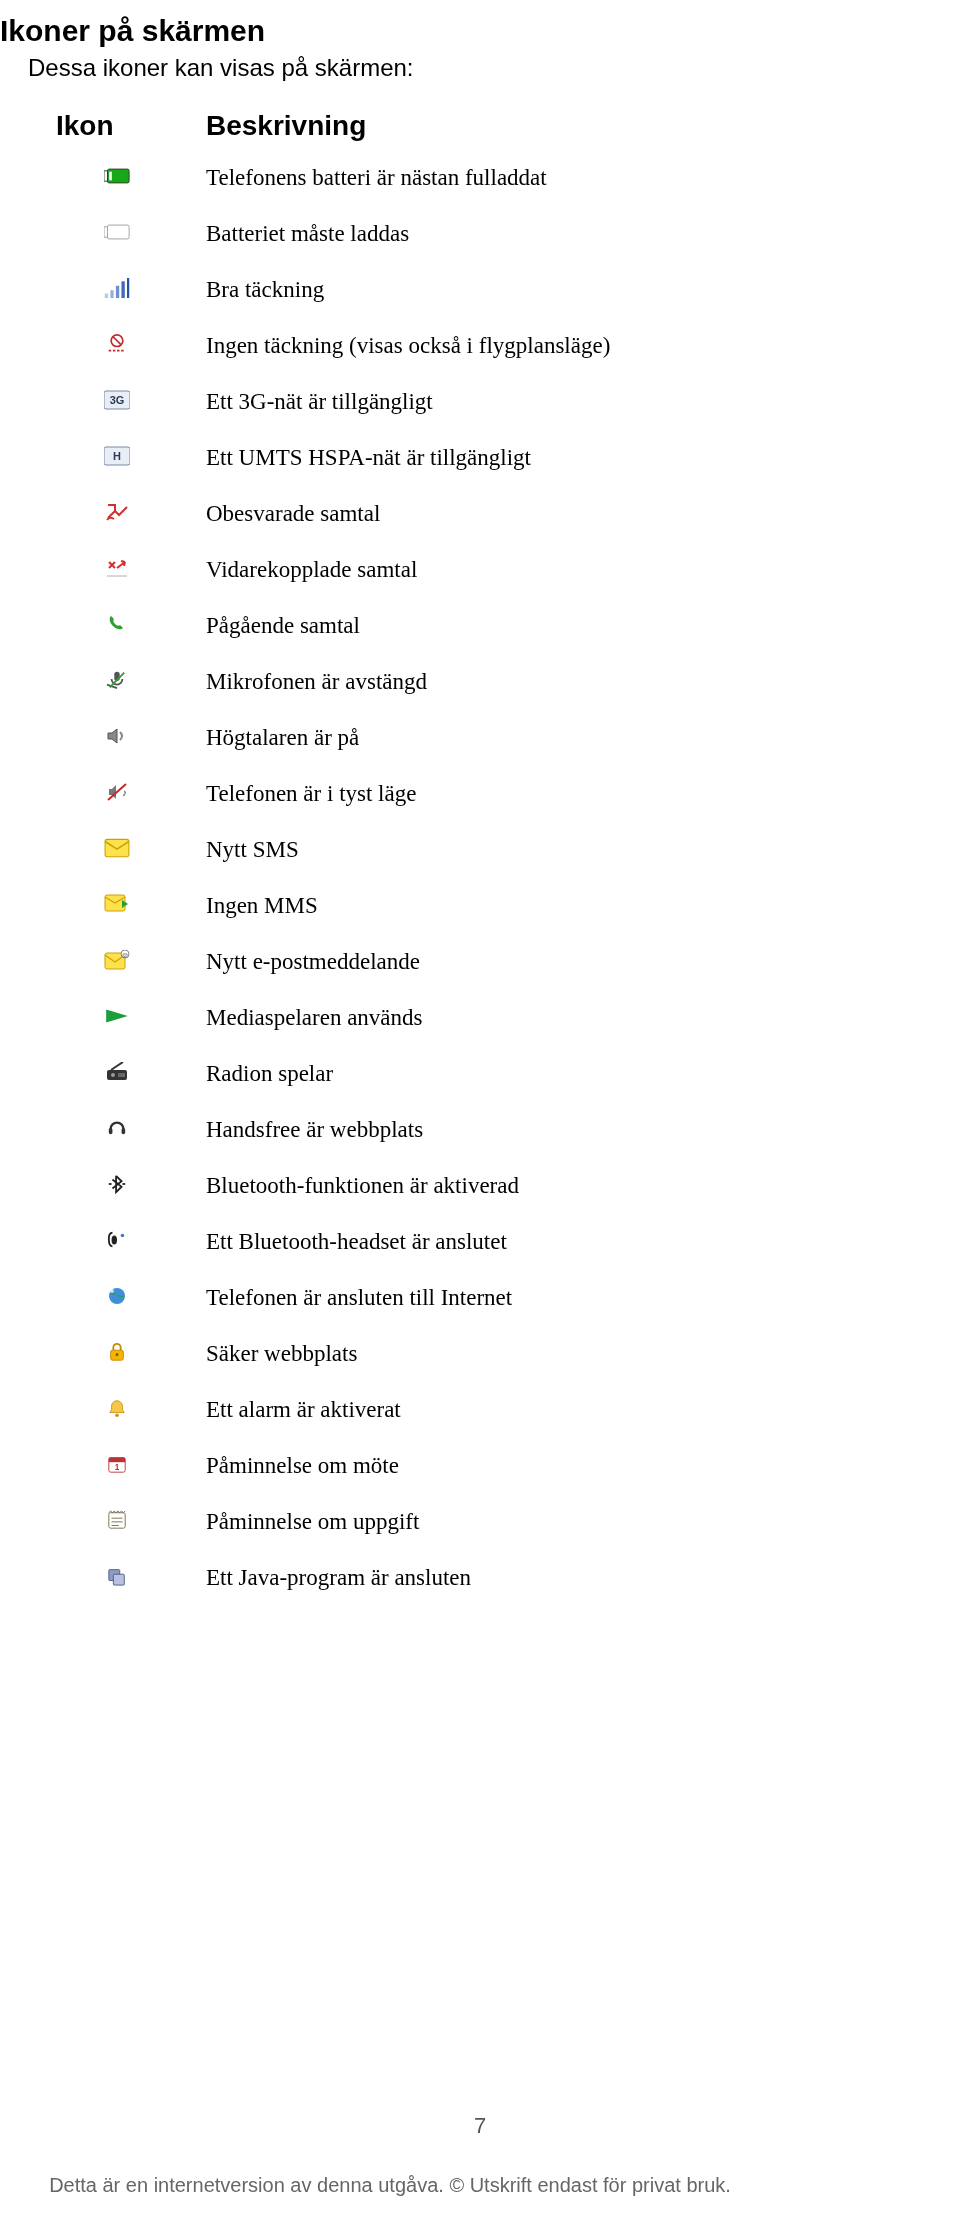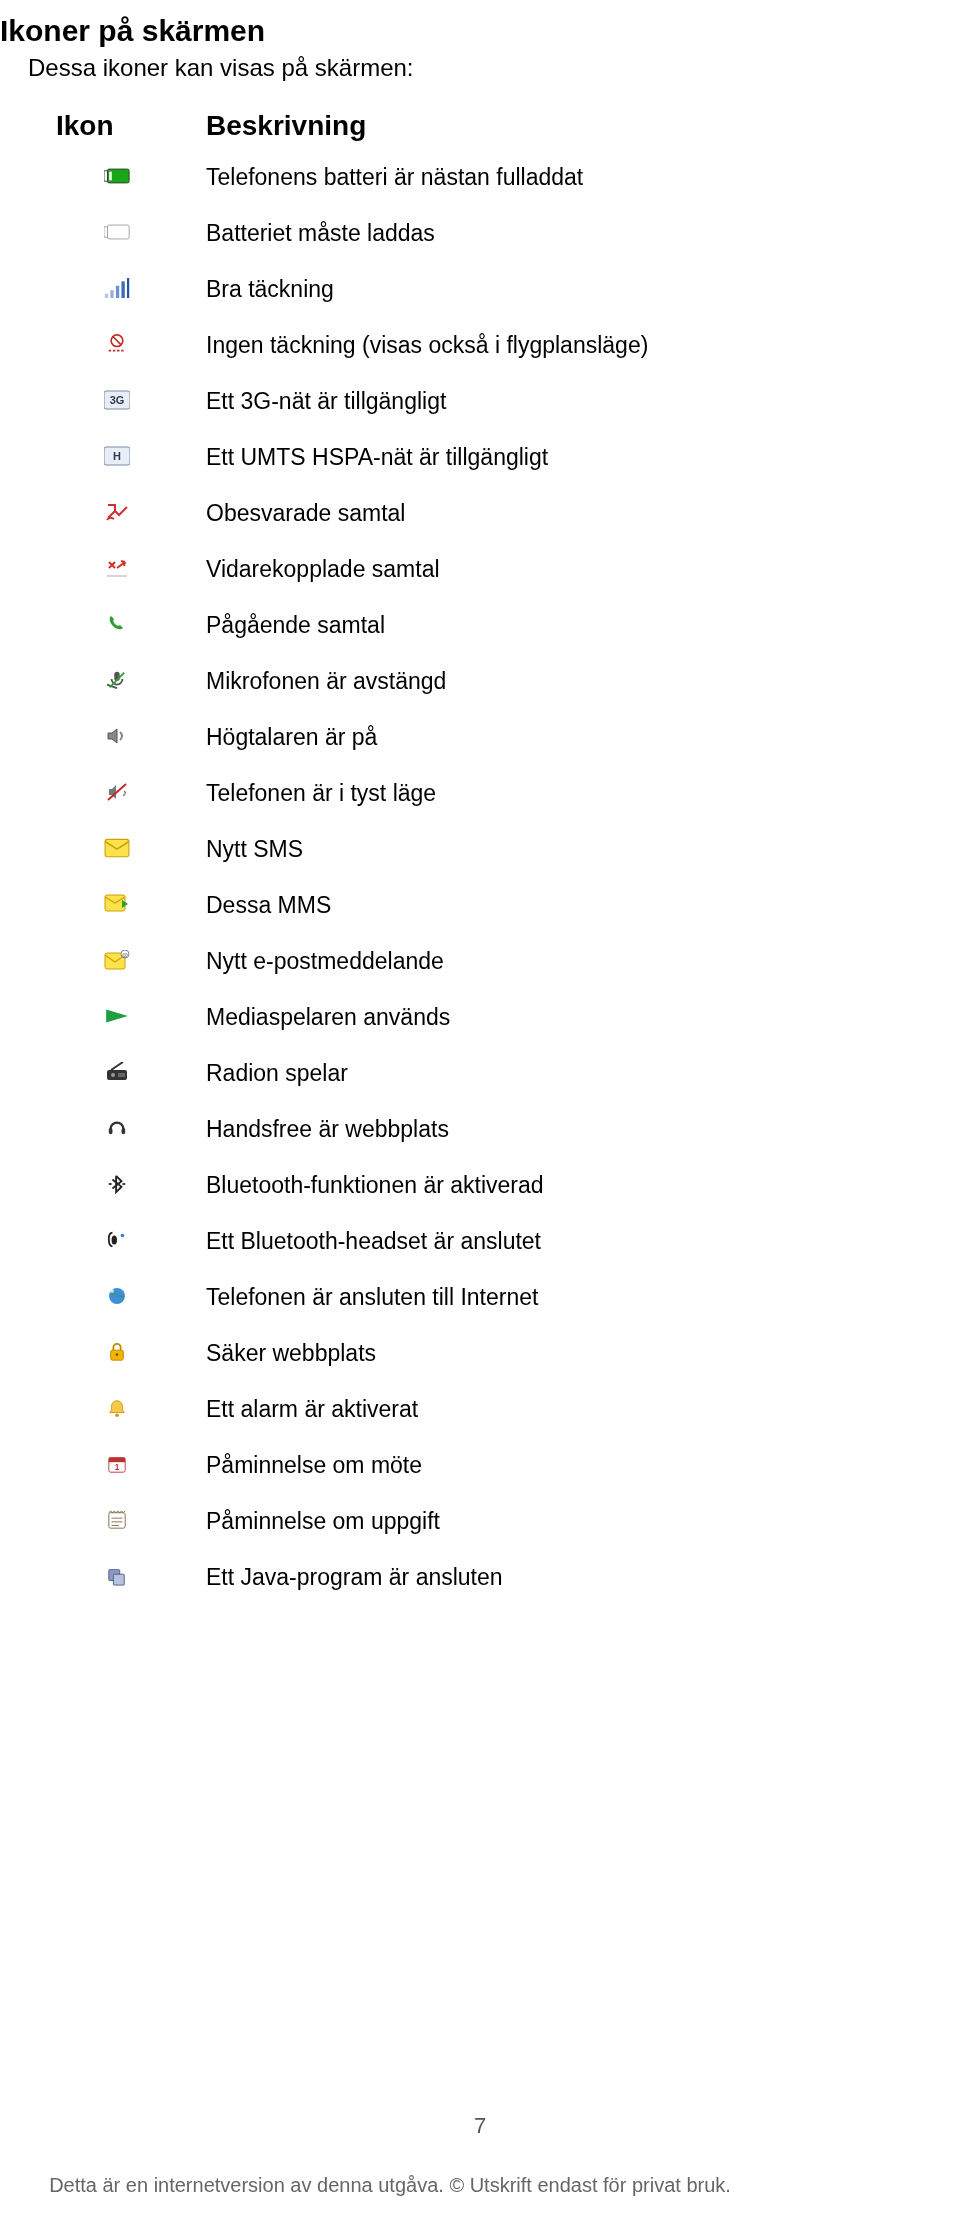--- a/index.html
+++ b/index.html
@@ -51,20 +51,21 @@
   .cell-icon {
     width: 150px;
     padding-left: 48px;
   }
   .cell-desc {
     flex: 1;
     font-size: 23px;
     font-weight: 300;
     color: #000;
     line-height: 1.35;
+    font-family: Liberation Serif, serif;
   }
   .ic {
     display: inline-flex;
     align-items: center;
     justify-content: center;
     width: 26px;
     height: 20px;
   }
   svg { display: block; }
 
@@ -336,21 +337,21 @@
               </svg>
             </span></div>
           <div class="cell-desc">Nytt SMS</div>
         </div>
         <div class="row">
           <div class="cell-icon"><span class="ic">
               <svg width="26" height="20">
                 <use href="#mms-icon"></use>
               </svg>
             </span></div>
-          <div class="cell-desc">Dessa MMS</div>
+          <div class="cell-desc">Ingen MMS</div>
         </div>
         <div class="row">
           <div class="cell-icon"><span class="ic">
               <svg width="26" height="20">
                 <use href="#email-icon"></use>
               </svg>
             </span></div>
           <div class="cell-desc">Nytt e-postmeddelande</div>
         </div>
         <div class="row">

